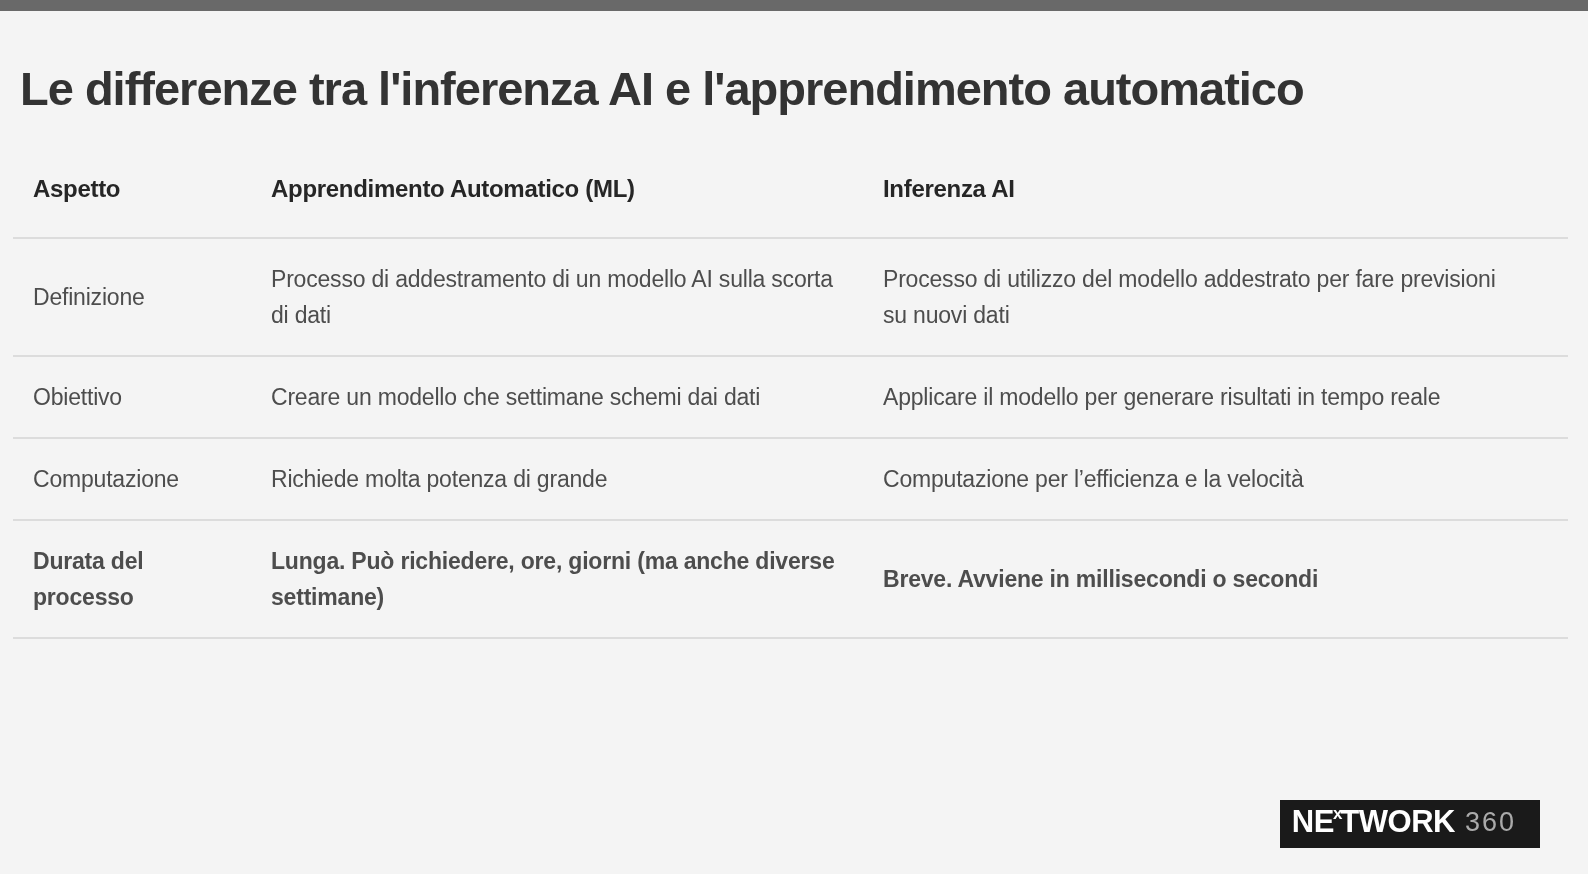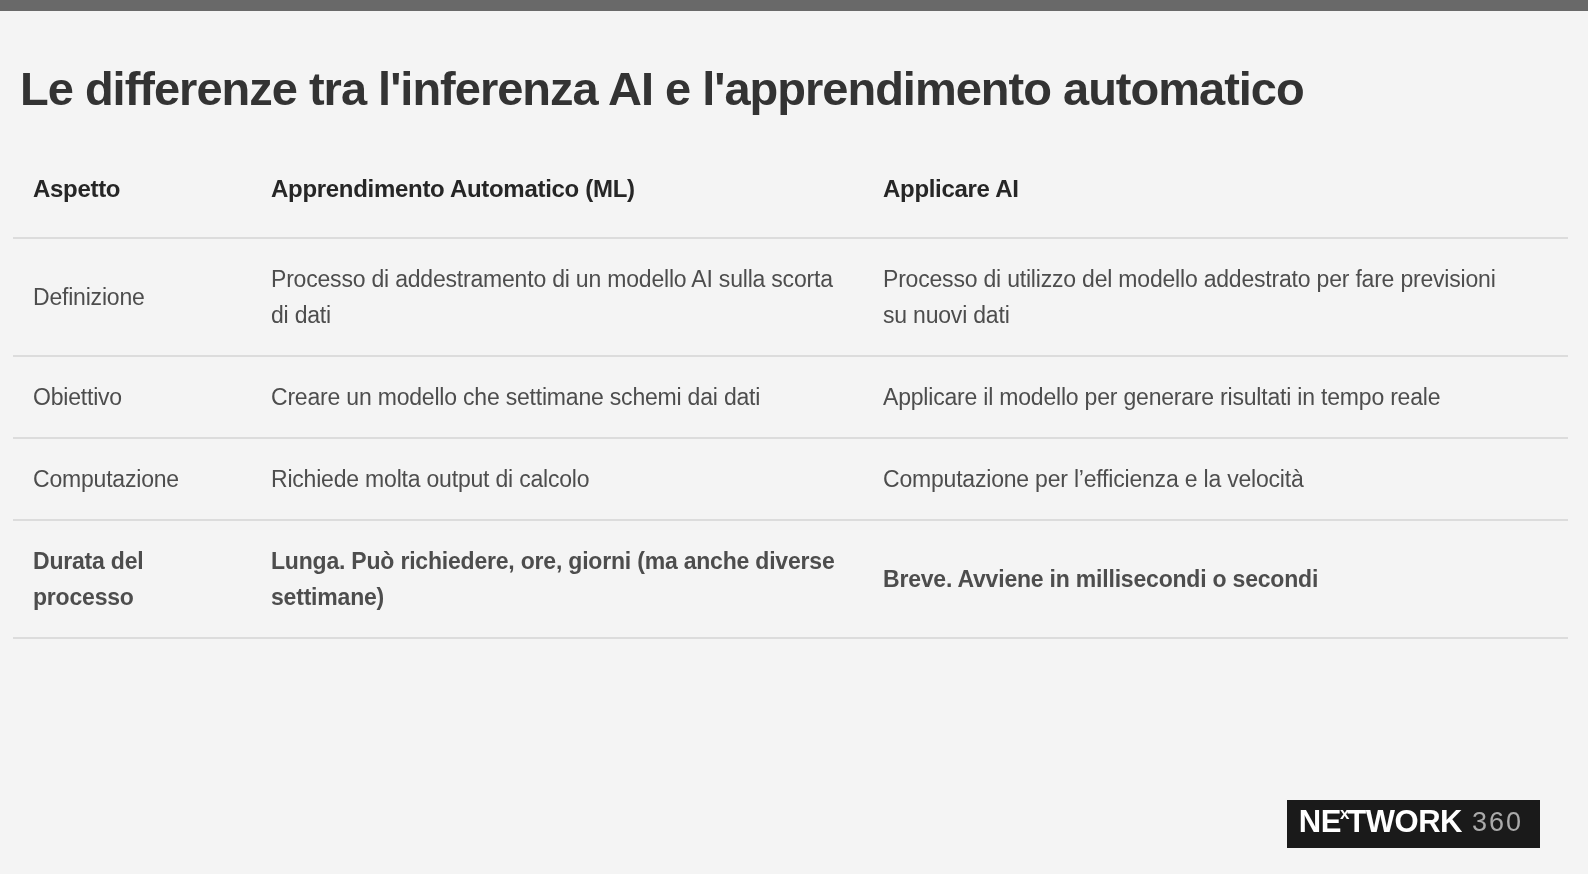--- a/index.html
+++ b/index.html
@@ -57,21 +57,21 @@
     color: #4d4d4d;
     letter-spacing: -0.2px;
   }
   .cell.col3 { padding-right: 70px; }
   .brand-logo {
     position: absolute;
     right: 48px;
     top: 800px;
     background: #1a1a1a;
     color: #ffffff;
-    padding: 4px 17px 8px 12px;
+    padding: 4px 24px 8px 12px;
     display: flex;
     align-items: center;
     cursor: pointer;
   }
   .logo-main {
     font-size: 31px;
     font-weight: bold;
     letter-spacing: -0.5px;
     color: #ffffff;
   }
@@ -96,39 +96,39 @@
 
 <div class="topbar"></div>
 
 <h1 class="page-title">Le differenze tra l'inferenza AI e l'apprendimento automatico</h1>
 
 <div class="table">
 
   <div class="t-row t-header">
     <div class="cell">Aspetto</div>
     <div class="cell">Apprendimento Automatico (ML)</div>
-    <div class="cell col3">Applicare AI</div>
+    <div class="cell col3">Inferenza AI</div>
   </div>
 
   <div class="t-row t-body-row">
     <div class="cell">Definizione</div>
     <div class="cell">Processo di addestramento di un modello AI sulla scorta di dati</div>
     <div class="cell col3">Processo di utilizzo del modello addestrato per fare previsioni su nuovi dati</div>
   </div>
 
   <div class="t-row t-body-row">
     <div class="cell">Obiettivo</div>
     <div class="cell">Creare un modello che settimane schemi dai dati</div>
     <div class="cell col3">Applicare il modello per generare risultati in tempo reale</div>
   </div>
 
 
   <div class="t-row t-body-row">
     <div class="cell">Computazione</div>
-    <div class="cell">Richiede molta output di calcolo</div>
+    <div class="cell">Richiede molta potenza di grande</div>
     <div class="cell col3">Computazione per l’efficienza e la velocità</div>
   </div>
 
   <div class="t-row t-body-row">
     <div class="cell">Durata del processo</div>
     <div class="cell">Lunga. Può richiedere, ore, giorni (ma anche diverse settimane)</div>
     <div class="cell col3">Breve. Avviene in millisecondi o secondi</div>
   </div>
 
 </div>

